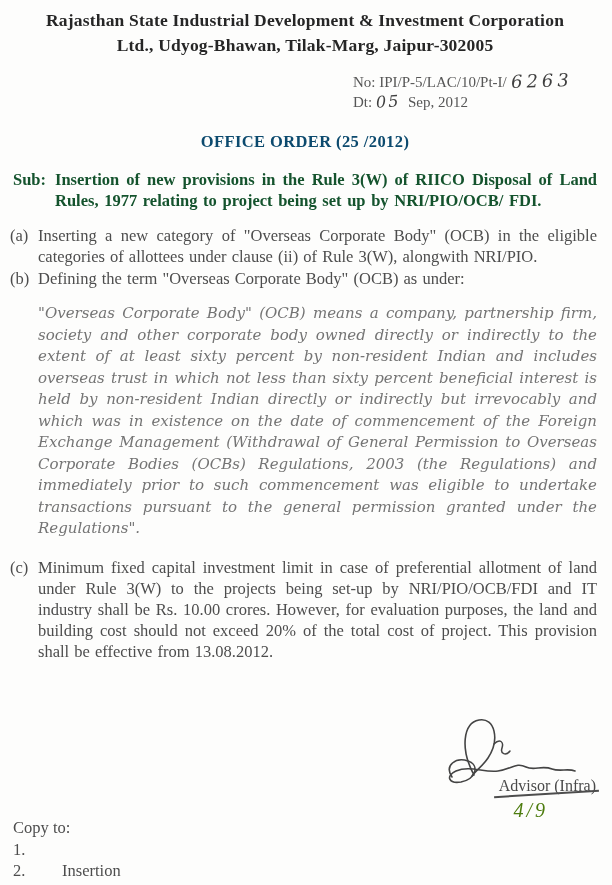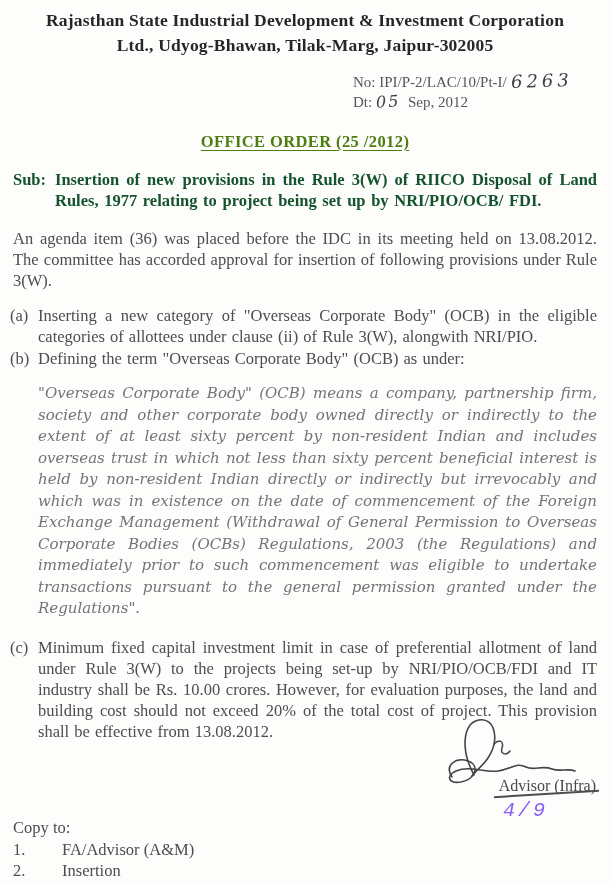--- a/index.html
+++ b/index.html
@@ -37,22 +37,21 @@
     display:inline-block;
   }
   .hand-no { font-size:18px; letter-spacing:4px; transform:rotate(-2deg); margin-left:4px; }
   .hand-dt { font-size:16px; letter-spacing:2px; transform:rotate(-3deg); margin-right:4px; }
 
   .order-title {
     margin-top:20px;
     text-align:center;
     font-weight:bold;
     font-size:16.5px;
-    color:#4d7c0f;
-    text-decoration:underline;
+    color:#0c4a6e;
     text-underline-offset:3px;
     letter-spacing:0.4px;
   }
 
   .subject {
     position:relative;
     margin-top:17px;
     padding-left:42px;
     font-weight:bold;
     font-size:16.5px;
@@ -114,24 +113,24 @@
   .designation::after {
     content:"";
     position:absolute;
     left:-5px; right:-3px; bottom:3px;
     height:1.7px;
     background:#4d4d4d;
     transform:rotate(-3.5deg);
   }
   .sig-note {
     margin:1px 48px 0 0;
-    font-family:Liberation Mono, monospace;
+    font-family:Liberation Serif, serif;
     font-style:italic;
     font-size:20px;
-    color:#8b5cf6;
+    color:#4d7c0f;
     letter-spacing:3px;
   }
 
   .copy-block {
     position:absolute;
     left:13px; top:817px;
     font-size:16.5px;
     line-height:21.5px;
     color:#4d4d4d;
   }
@@ -144,34 +143,33 @@
 <div class="page">
   <div class="content">
 
     <div class="org-header">
       <div>Rajasthan State Industrial Development &amp; Investment Corporation</div>
       <div>Ltd., Udyog-Bhawan, Tilak-Marg, Jaipur-302005</div>
     </div>
 
     <div class="ref-block">
       <div class="ref-line"><span>No:</span>
-        <span>IPI/P-2/LAC/10/Pt-I/</span><span class="hand hand-no">6263</span></div>
+        <span>IPI/P-5/LAC/10/Pt-I/</span><span class="hand hand-no">6263</span></div>
       <div class="ref-line"><span>Dt:</span>
         <span class="hand hand-dt">05</span>
         <span>Sep, 2012</span></div>
     </div>
 
     <div class="order-title">OFFICE ORDER (25 /2012)</div>
 
     <div class="subject">
       <span class="subject-label">Sub:</span>
       <span>Insertion of new provisions in the Rule 3(W) of RIICO Disposal of Land Rules, 1977 relating to project being set up by NRI/PIO/OCB/ FDI.</span>
     </div>
 
-    <p class="body-para">An agenda item (36) was placed before the IDC in its meeting held on 13.08.2012. The committee has accorded approval for insertion of following provisions under Rule 3(W).</p>
 
     <div class="list-item item-a">
       <span class="marker">(a)</span>
       <span>Inserting a new category of "Overseas Corporate Body" (OCB) in the eligible categories of allottees under clause (ii) of Rule 3(W), alongwith NRI/PIO.</span>
     </div>
 
     <div class="list-item item-b">
       <span class="marker">(b)</span>
       <span>Defining the term "Overseas Corporate Body" (OCB) as under:</span>
     </div>
@@ -192,20 +190,19 @@
       <path d="M 44,62 C 36,50 48,42 60,46 C 72,50 68,64 53,67 C 41,69 37,61 48,56 C 62,50 76,58 90,56 C 104,54 108,47 118,52 C 126,56 134,50 144,54 C 152,57 160,53 167,56" stroke="#444444" stroke-width="1.6" stroke-linecap="round" fill="none"></path>
     </svg>
     <div class="designation">Advisor (Infra)</div>
     <div class="sig-note">4/9</div>
   </div>
 
   <div class="copy-block">
     <div>Copy to:</div>
     <div class="copy-item">
       <span class="copy-num">1.</span>
-      <span>FA/Advisor (A&amp;M)</span>
     </div>
     <div class="copy-item">
       <span class="copy-num">2.</span>
       <span>Insertion</span>
     </div>
   </div>
 </div>
 
 </body></html>

